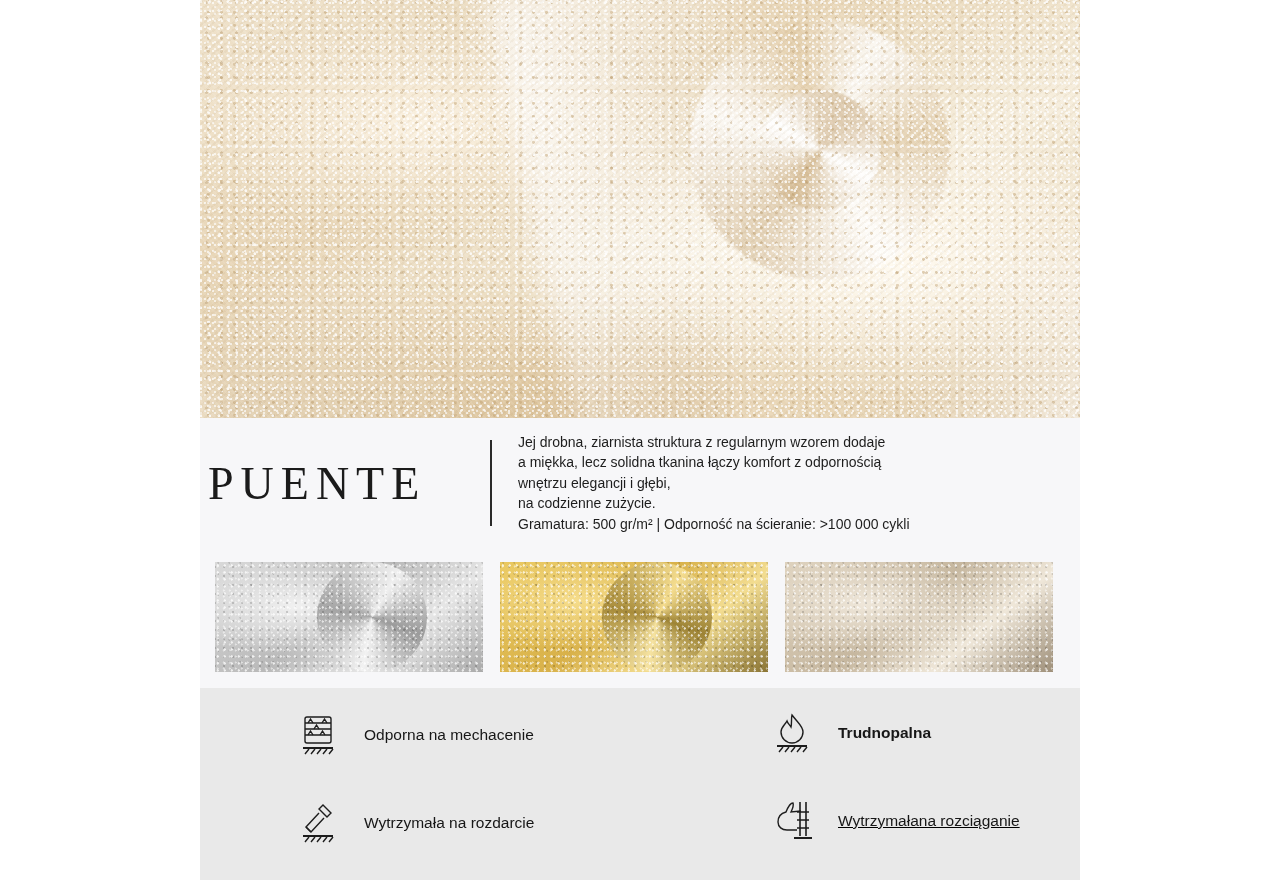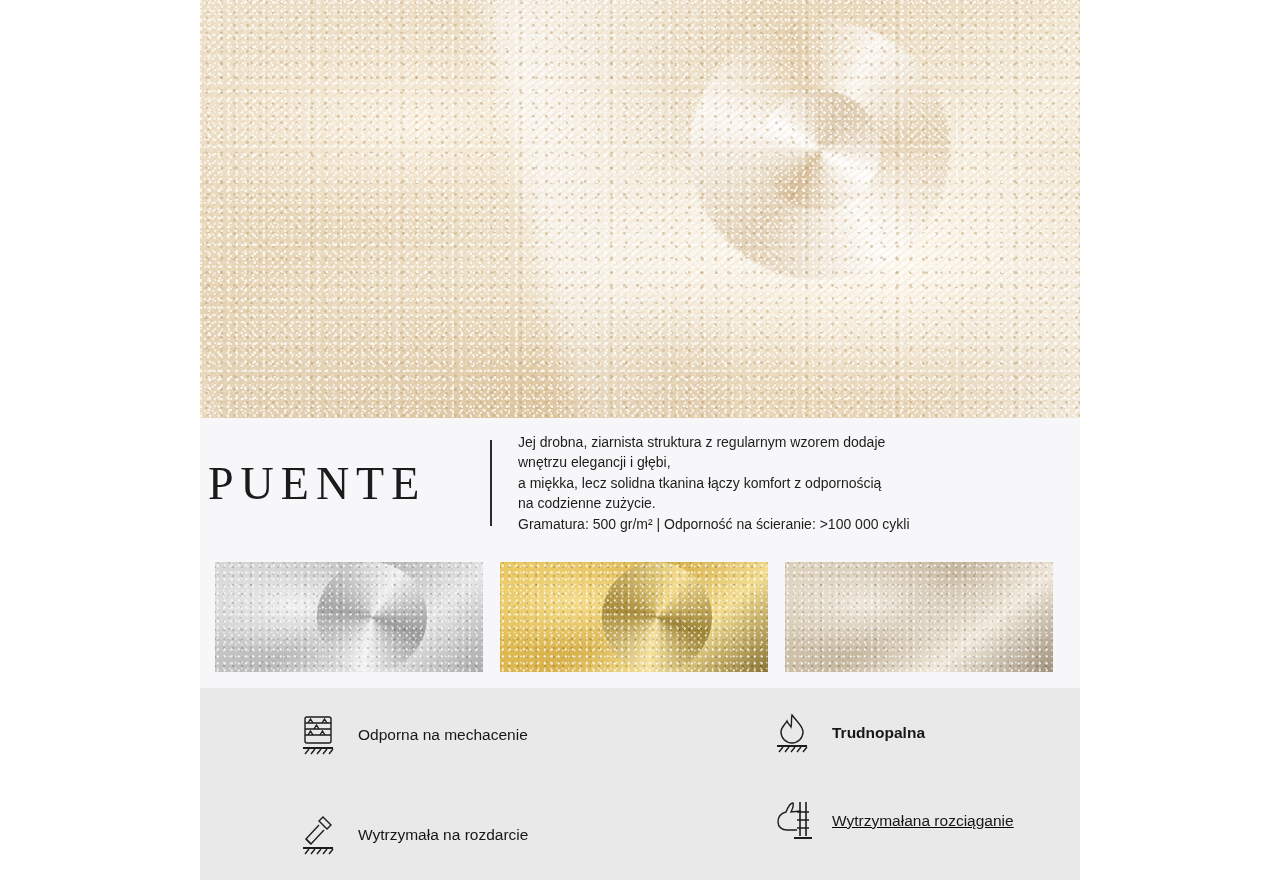--- a/index.html
+++ b/index.html
@@ -235,37 +235,37 @@
     left: 0;
     top: 688px;
     width: 880px;
     height: 192px;
     background: #e9e9e9;
   }
   .feat {
     position: absolute;
     display: flex;
     align-items: center;
-    gap: 18px;
+    gap: 24px;
   }
   .feat .ico {
     width: 44px;
     height: 46px;
     flex: 0 0 auto;
     display: flex;
     align-items: center;
     justify-content: center;
   }
   .feat .lbl {
     font-size: 15.5px;
     color: #171717;
     white-space: nowrap;
   }
   .f1 { left: 96px;  top: 24px; }
-  .f2 { left: 96px;  top: 124px; align-items: center; }
+  .f2 { left: 96px;  top: 112px; align-items: center; }
   .f3 { left: 570px; top: 22px; font-weight: bold; }
   .f4 { left: 570px; top: 110px; text-decoration: underline; }
 
   
   .mask-l, .mask-r {
     position: absolute;
     top: 0;
     width: 200px;
     height: 880px;
     background: #ffffff;
@@ -289,22 +289,22 @@
       <div class="swirl2"></div>
       <div class="hero-tex"></div>
       <div class="hero-tex2"></div>
     </div>
 
     <div class="band">
       <div class="band-title">PUENTE</div>
       <div class="band-rule"></div>
       <div class="band-text">
         <p>Jej drobna, ziarnista struktura z regularnym wzorem dodaje</p>
+        <p>a miękka, lecz solidna tkanina łączy komfort z odpornością</p>
         <p>wnętrzu elegancji i głębi,</p>
-        <p>a miękka, lecz solidna tkanina łączy komfort z odpornością</p>
         <p>na codzienne zużycie.</p>
         <p><span>Gramatura: </span><b>500 gr/m²</b><b> | </b><span>Odporność na ścieranie: </span><b>&gt;100 000 cykli</b></p>
       </div>
     </div>
 
     <div class="swatches">
       <div class="sw s1">
         <div class="sw-base"></div>
         <div class="sw-swirl"></div>
         <div class="sw-tex"></div>

